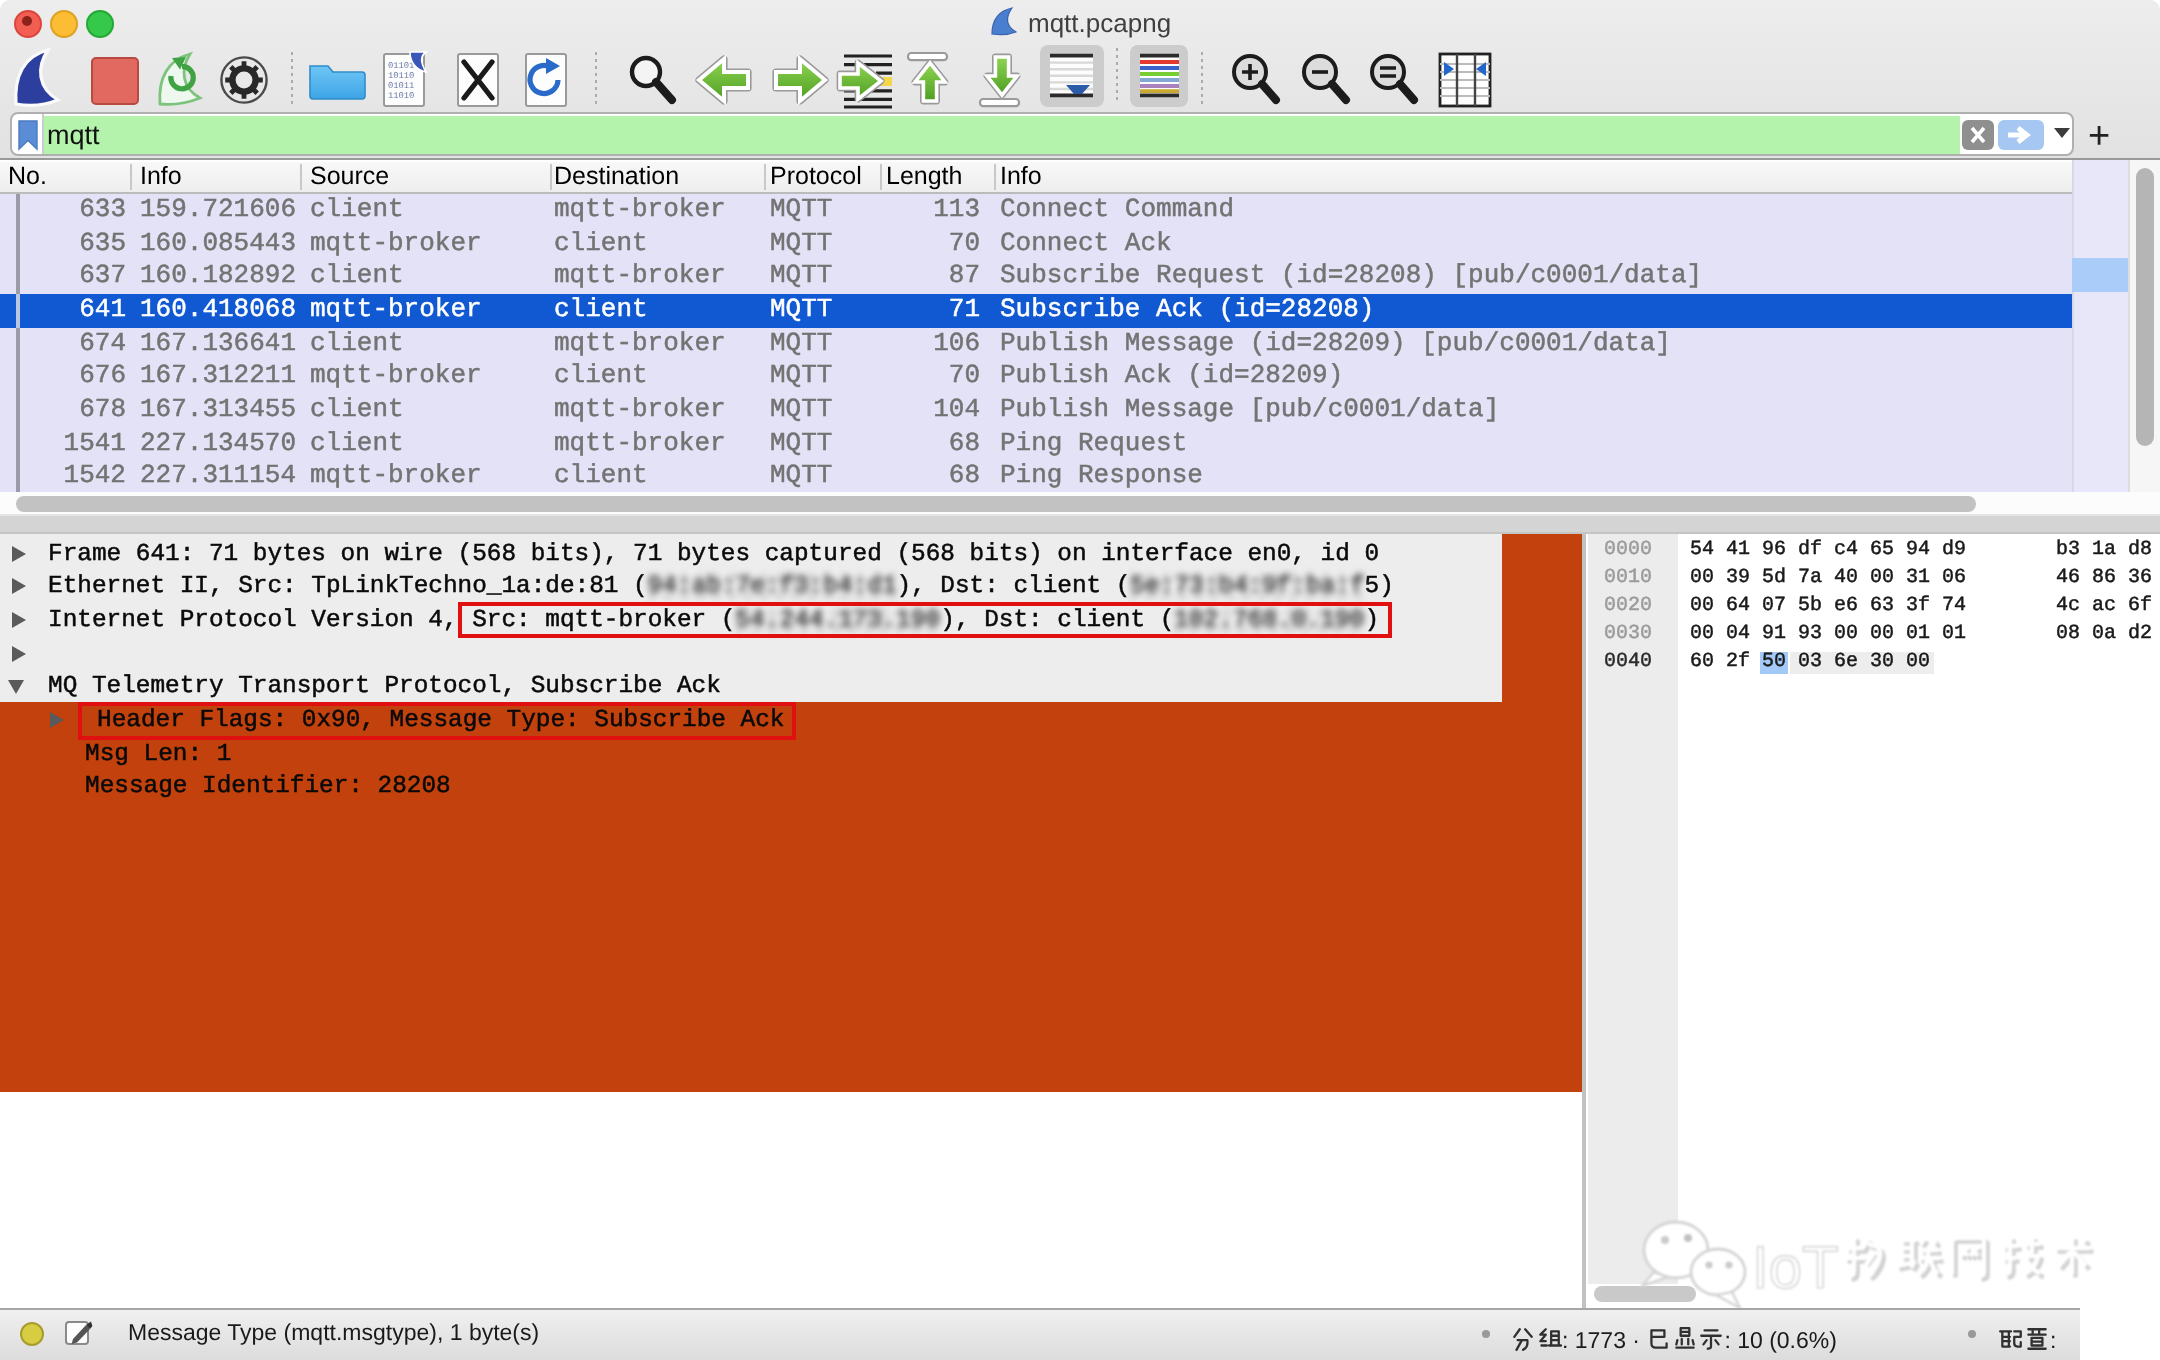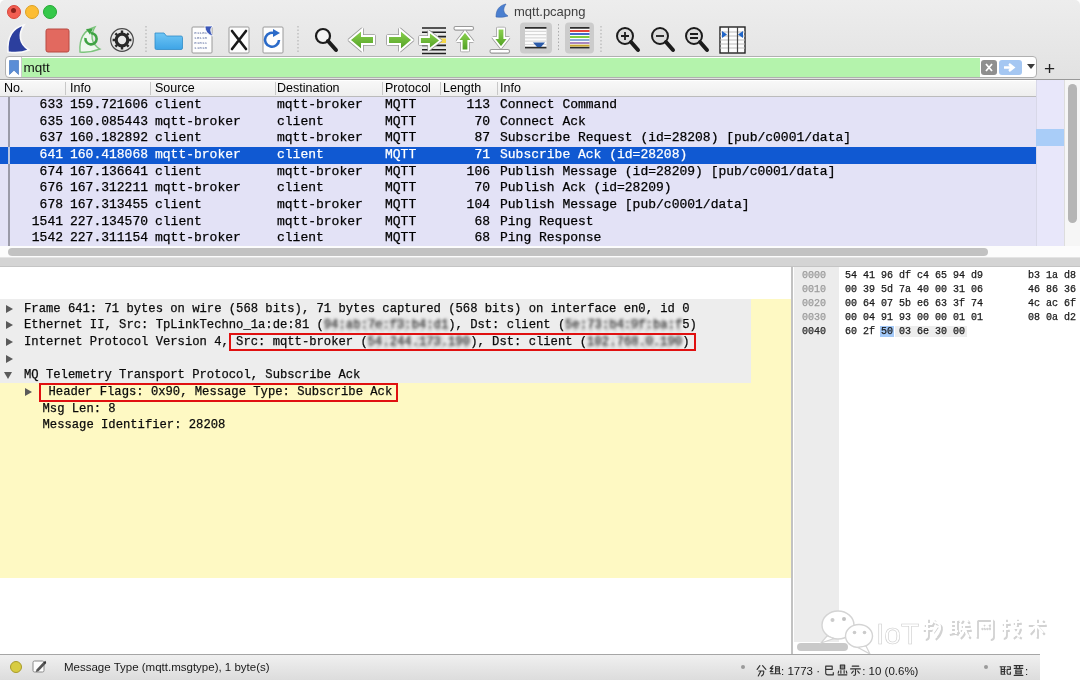--- a/index.html
+++ b/index.html
@@ -12,34 +12,34 @@
 #title{top:4px;left:514px;font-size:13px;color:#3f3f3f;}
 
 #ffield{left:5px;top:56px;width:1032px;height:22px;background:#fff;border:1px solid #b0b0b0;border-radius:4px;box-sizing:border-box;}
 #fgreen{left:15px;top:1px;width:959px;height:19px;background:#b4f3ac;position:absolute;}
 #ftext{left:17.5px;top:2.5px;font-size:13.5px;color:#111;position:absolute;}
 
 #plhead{left:0;top:81px;width:1036px;height:15px;background:linear-gradient(#f8f8f8,#eee);border-bottom:1px solid #bbb;font-size:12.5px;color:#000;}
 .hsep{position:absolute;top:1px;height:13px;width:1px;background:#c8c8c8;}
 .hlab{position:absolute;top:0px;}
 #rows{left:0;top:97px;width:1036px;height:150px;}
-.prow{position:absolute;left:0;width:1036px;height:16.67px;background:#e3e2f6;color:#000000;font-size:13px;line-height:16.67px;white-space:pre;}
+.prow{position:absolute;left:0;width:1036px;height:16.67px;background:#e3e2f6;color:#737373;font-size:13px;line-height:16.67px;white-space:pre;}
 .prow.sel{background:#1059d2;color:#fff;}
 .cell{position:absolute;top:0;}
 .r{text-align:right;}
 
 #minimap{left:1036px;top:80px;width:28px;height:166px;background:#e8e7fa;border-left:1px solid #d8d8e8;box-sizing:border-box;}
 #mmband{left:1036px;top:129px;width:28px;height:17px;background:#a9cdf8;}
 #vtrack{left:1064px;top:80px;width:16px;height:166px;background:#f6f6f6;border-left:1px solid #ddd;box-sizing:border-box;}
 #vthumb{left:1068px;top:84px;width:9px;height:139px;background:#b5b5b5;border-radius:4.5px;}
 #hstrip{left:0;top:246px;width:1080px;height:10.5px;background:#fcfcfc;}
 #hthumb{left:8px;top:247.5px;width:980px;height:8px;background:#c2c2c2;border-radius:4px;}
 #split1{left:0;top:256.5px;width:1080px;height:10.5px;background:#d4d4d4;border-top:1px solid #e4e4e4;border-bottom:1px solid #c4c4c4;box-sizing:border-box;}
 
-#dpane{left:0;top:267px;width:791px;height:279px;background:#fef9c3;margin-top:32px;}
+#dpane{left:0;top:267px;width:791px;height:279px;background:#c2410c;}
 #dgray{left:21px;top:0px;width:751px;height:84px;background:#ededed;}
 .dline{position:absolute;left:24px;height:17px;line-height:17px;font-size:12.2px;color:#0a0a0a;white-space:pre;}
 .tri{position:absolute;width:0;height:0;}
 .tri.e{border-left:7px solid #5a5a5a;border-top:4.5px solid transparent;border-bottom:4.5px solid transparent;}
 .tri.s{border-top:7px solid #5a5a5a;border-left:4.5px solid transparent;border-right:4.5px solid transparent;}
 .redbox{position:absolute;border:2px solid #e01010;box-sizing:border-box;}
 .blur{filter:blur(1.7px);color:#2e2e2e;background:repeating-linear-gradient(90deg,rgba(190,190,190,.32) 0 4px,rgba(245,245,245,.32) 4px 8px),repeating-linear-gradient(0deg,rgba(200,200,200,.28) 0 4px,rgba(250,250,250,.28) 4px 8px);}
 
 #vdiv{left:791px;top:267px;width:2px;height:387px;background:#c2c2c2;}
 #hexpane{left:793px;top:267px;width:287px;height:387px;background:#fff;}
@@ -292,21 +292,21 @@
 <div class="abs" id="hthumb"></div>
 <div class="abs" id="split1"></div>
 
 <div class="abs mono" id="dpane">
     <div id="dgray"></div>
     <div class="dline" style="top:1.5px;left:24px">Frame 641: 71 bytes on wire (568 bits), 71 bytes captured (568 bits) on interface en0, id 0</div>
     <div class="dline" style="top:18.2px;left:24px">Ethernet II, Src: TpLinkTechno_1a:de:81 (<span class="blur">94:ab:7e:f3:b4:d1</span>), Dst: client (<span class="blur">5e:73:b4:9f:ba:f</span>5)</div>
     <div class="dline" style="top:34.9px;left:24px">Internet Protocol Version 4, Src: mqtt-broker (<span class="blur">54.244.173.190</span>), Dst: client (<span class="blur">102.768.0.190</span>)</div>
     <div class="dline" style="top:68.3px;left:24px">MQ Telemetry Transport Protocol, Subscribe Ack</div>
     <div class="dline" style="top:85.0px;left:48.5px">Header Flags: 0x90, Message Type: Subscribe Ack</div>
-    <div class="dline" style="top:101.7px;left:42.5px">Msg Len: 8</div>
+    <div class="dline" style="top:101.7px;left:42.5px">Msg Len: 1</div>
     <div class="dline" style="top:118.4px;left:42.5px">Message Identifier: 28208</div>
     <div class="tri e" style="left:6px;top:5.5px"></div>
     <div class="tri e" style="left:6px;top:22.2px"></div>
     <div class="tri e" style="left:6px;top:38.9px"></div>
     <div class="tri e" style="left:6px;top:55.6px"></div>
     <div class="tri s" style="left:4px;top:73.3px"></div>
     <div class="tri e" style="left:25px;top:89.0px"></div>
     <div class="redbox" style="left:229px;top:33.9px;width:467px;height:18px"></div>
     <div class="redbox" style="left:39px;top:84.0px;width:359px;height:19px"></div>
   </div>

